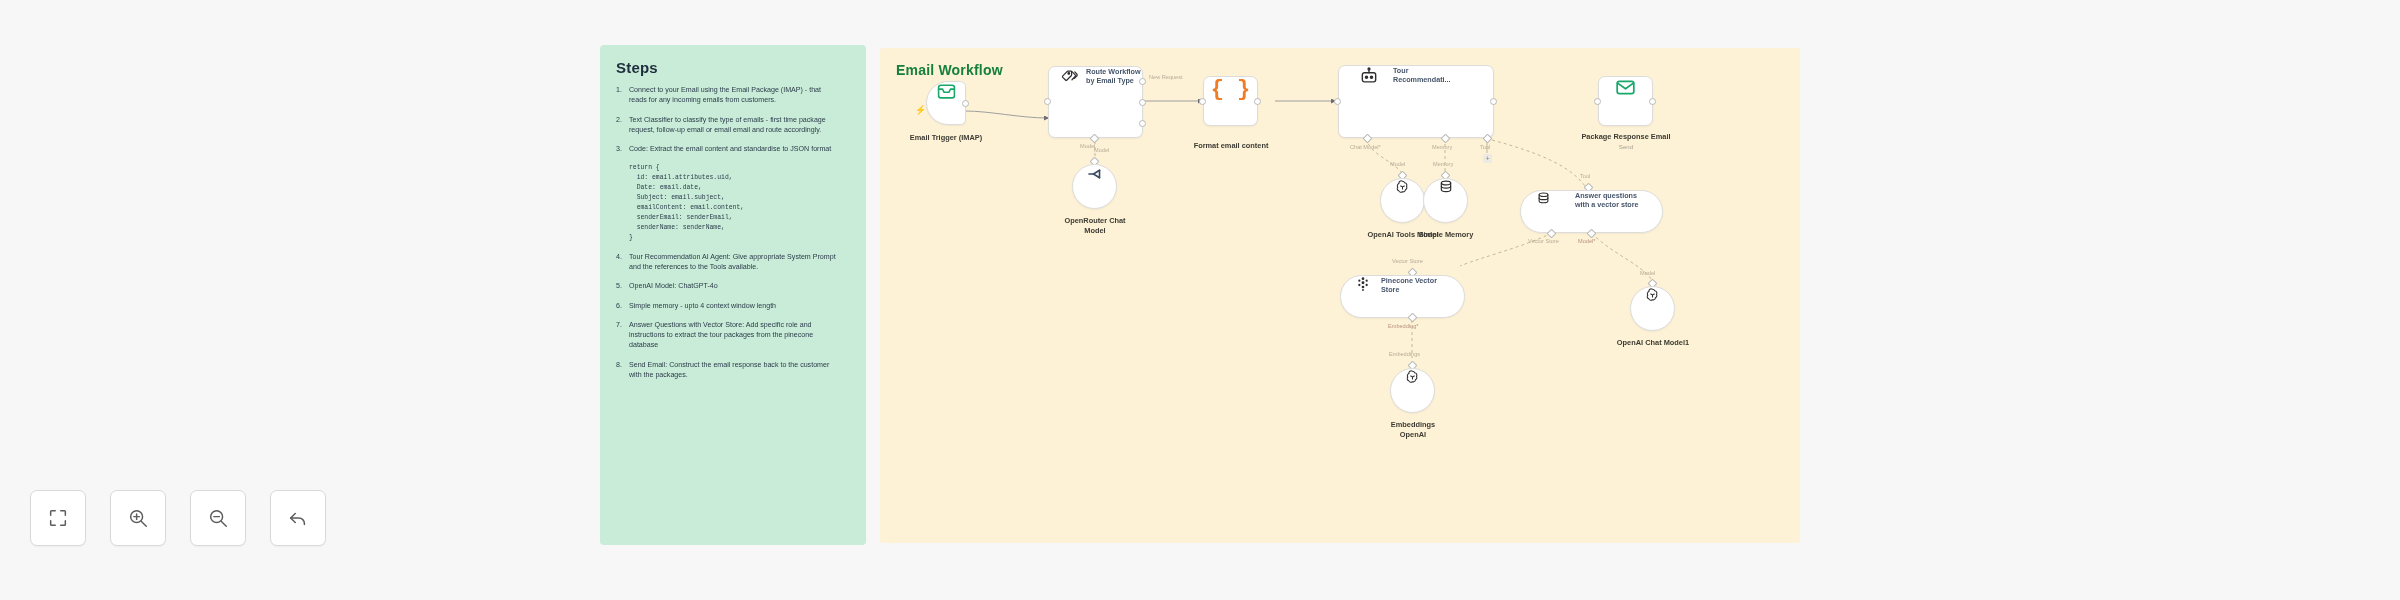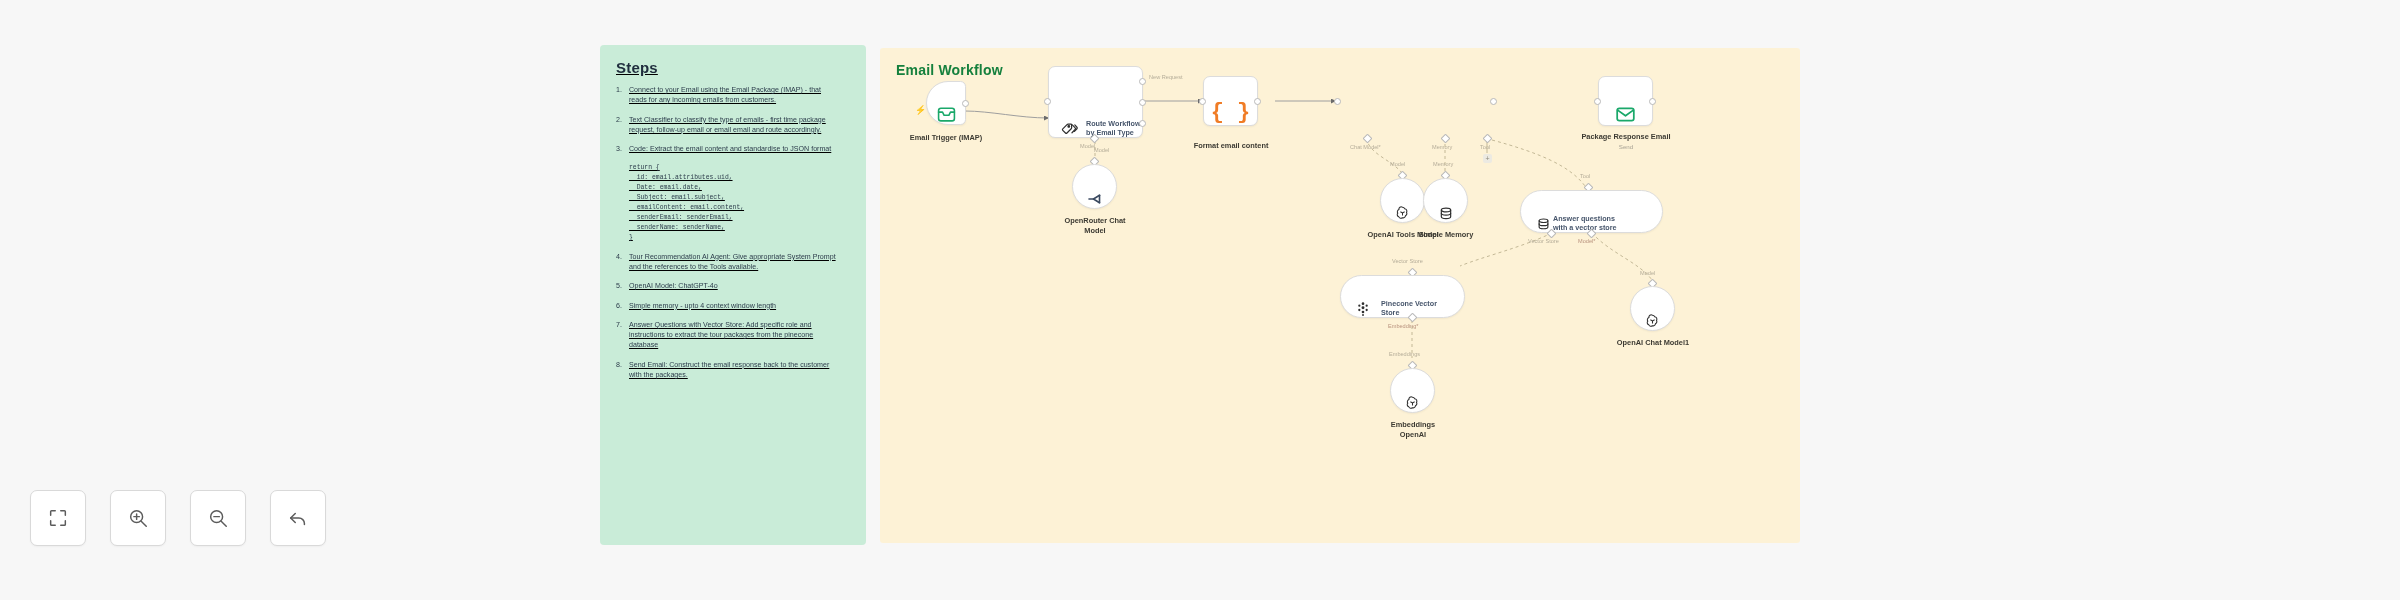--- a/index.html
+++ b/index.html
@@ -13,21 +13,20 @@
 
   
   .steps-panel {
     position: absolute;
     left: 600px; top: 45px;
     width: 266px; height: 500px;
     background: #c9ecd8;
     border-radius: 4px;
     padding: 14px 27px 10px 16px;
     overflow: hidden;
-    text-decoration: underline;
   }
   .steps-title {
     font-size: 15px; font-weight: bold; color: #1f2d3d;
     letter-spacing: .2px; margin-bottom: 9px;
   }
   .steps-list { list-style: none; }
   .steps-list li {
     position: relative;
     font-size: 7.1px; line-height: 1.45;
     color: #2b3b4a;
@@ -60,21 +59,21 @@
     letter-spacing: .2px;
   }
   .edges { position: absolute; left: 0; top: 0; width: 920px; height: 495px; }
 
   
   .node {
     position: absolute;
     background: #fff;
     border: 1px solid #dcdcdc;
     box-shadow: 0 1px 2px rgba(0,0,0,.05);
-    display: flex; align-items: flex-end;
+    display: flex; align-items: flex-start;
   }
   .node.rect { border-radius: 7px; }
   .node.pill { border-radius: 28px; }
   .node.circle { border-radius: 50%; justify-content: center; }
   .node.trigger { border-radius: 28px 7px 7px 28px; justify-content: center; }
 
   .node-label {
     position: absolute;
     text-align: center;
     font-size: 7.4px; font-weight: bold; color: #3d3b33;
@@ -237,20 +236,31 @@
     <div class="node-label" style="left:174px;top:168px;width:82px;">OpenRouter Chat
 Model</div>
 
     <div class="node rect" style="left:323px;top:28px;width:55px;height:50px;justify-content:center;">
       <span style="font-size:22px;color:#f07c26;font-family:'Liberation Mono',monospace;font-weight:bold;">{ }</span>
     </div>
     <div class="port" style="left:319px;top:50px;"></div>
     <div class="port" style="left:374px;top:50px;"></div>
     <div class="node-label" style="left:311px;top:93px;width:80px;">Format email content</div>
 
+    <div class="node rect" style="left:458px;top:17px;width:156px;height:73px;padding-left:20px;gap:14px;">
+      <svg width="20" height="20" viewBox="0 0 24 24" fill="none" stroke="#2f2f2f" stroke-width="1.7" stroke-linecap="round" stroke-linejoin="round">
+        <rect x="4" y="8" width="16" height="11" rx="2.5"></rect>
+        <path d="M12 4.5v3.5"></path>
+          <circle cx="12" cy="3.5" r="1.1"></circle>
+        <circle cx="9" cy="13.5" r="1.3" fill="#2f2f2f"></circle>
+        <circle cx="15" cy="13.5" r="1.3" fill="#2f2f2f"></circle>
+      </svg>
+      <span class="inline-label">Tour
+Recommendati...</span>
+    </div>
     <div class="port" style="left:454px;top:50px;"></div>
     <div class="port" style="left:610px;top:50px;"></div>
     <div class="port dia" style="left:484px;top:87px;"></div>
     <div class="port dia" style="left:562px;top:87px;"></div>
     <div class="port dia" style="left:604px;top:87px;"></div>
     <div class="edge-lbl" style="left:470px;top:96px;">Chat Model*</div>
     <div class="edge-lbl" style="left:552px;top:96px;">Memory</div>
     <div class="edge-lbl" style="left:600px;top:96px;">Tool</div>
     <div class="plus-box" style="left:603px;top:106px;">+</div>
 
@@ -281,21 +291,21 @@
         <path d="M3 7l9 6.5L21 7"></path>
       </svg>
     </div>
     <div class="port" style="left:714px;top:50px;"></div>
     <div class="port" style="left:769px;top:50px;"></div>
     <div class="node-label" style="left:692px;top:84px;width:108px;">Package Response Email</div>
     <div class="node-sub" style="left:700px;top:95px;width:92px;">Send</div>
 
     <div class="edge-lbl" style="left:700px;top:125px;">Tool</div>
     <div class="port dia" style="left:705px;top:136px;"></div>
-    <div class="node pill" style="left:640px;top:142px;width:143px;height:43px;padding-left:15px;gap:2px;">
+    <div class="node pill" style="left:640px;top:142px;width:143px;height:43px;padding-left:15px;gap:24px;">
       <svg width="15" height="15" viewBox="0 0 24 24" fill="none" stroke="#2f2f2f" stroke-width="1.8" stroke-linecap="round">
         <ellipse cx="12" cy="6" rx="7" ry="2.8"></ellipse>
         <path d="M5 6v5c0 1.5 3.1 2.8 7 2.8s7-1.3 7-2.8V6"></path>
         <path d="M5 11v5c0 1.5 3.1 2.8 7 2.8s7-1.3 7-2.8v-5"></path>
       </svg>
       <span class="inline-label">Answer questions
 with a vector store</span>
     </div>
     <div class="port dia" style="left:668px;top:182px;"></div>
     <div class="port dia" style="left:708px;top:182px;"></div>

